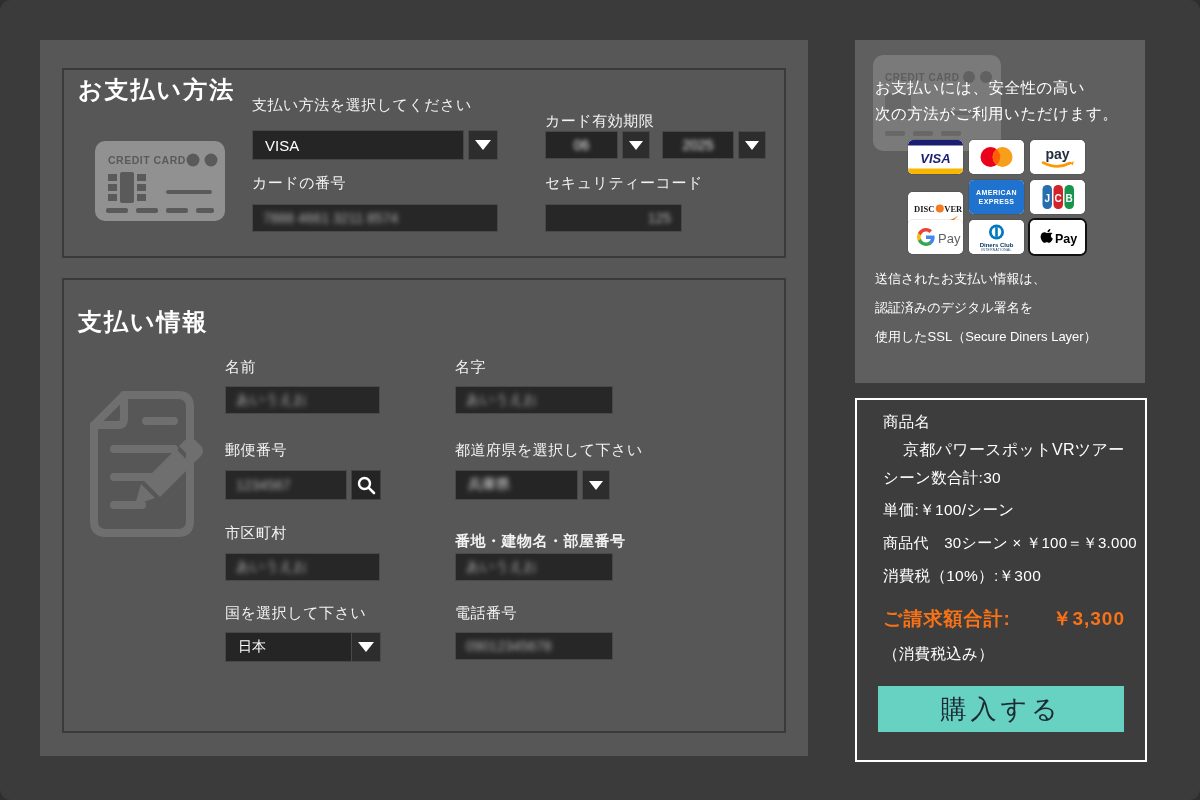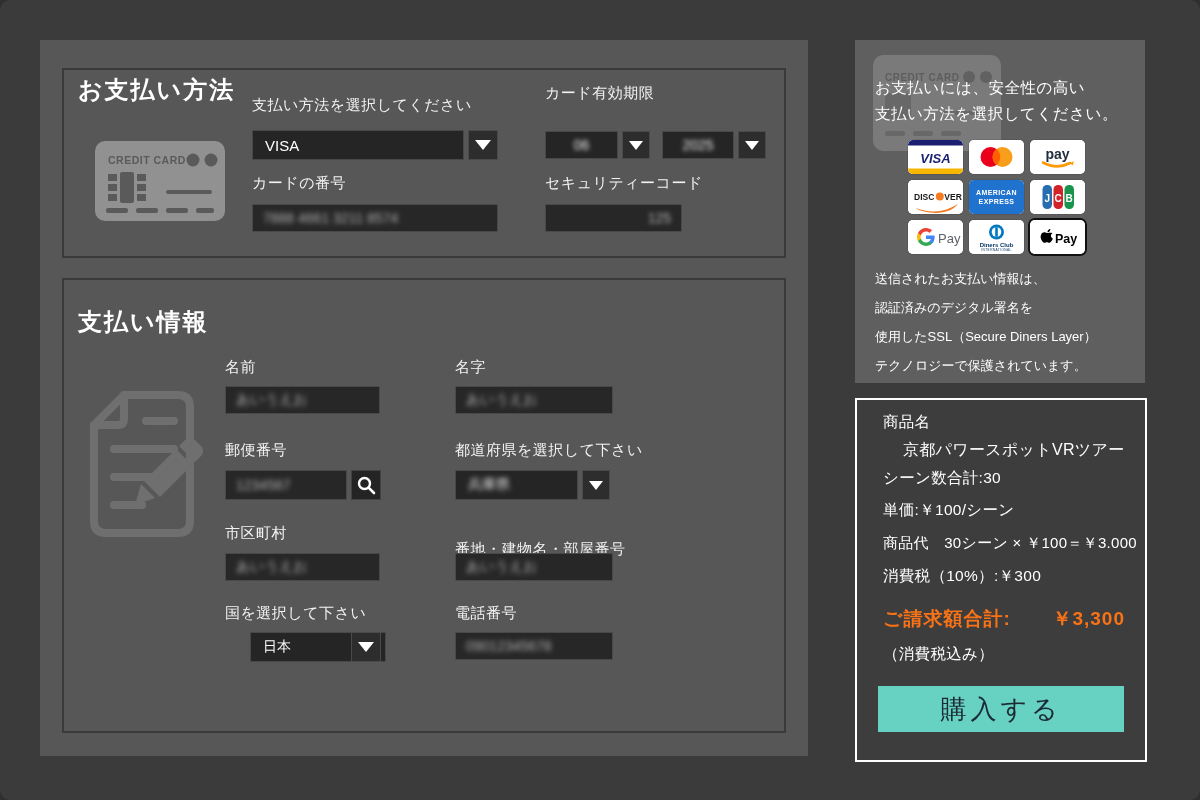--- a/index.html
+++ b/index.html
@@ -109,21 +109,21 @@
       </div>
       <div class="arrow-btn" style="left:404px; top:60px; width:30px; height:30px;">
         <span class="tri"></span>
       </div>
 
       <div class="field-label" style="left:188px; top:104px;">カードの番号</div>
       <div class="input" style="left:188px; top:134px; width:246px; height:28px;">
         <span class="blur">7888 4661 3211 8574</span>
       </div>
 
-      <div class="field-label" style="left:481px; top:14px;text-align:right;">カード有効期限</div>
+      <div class="field-label" style="left:481px; top:42px;text-align:right;">カード有効期限</div>
       <div class="selectbox center" style="left:481px; top:61px; width:73px; height:28px; font-size:14px;">
         <span class="blur2">06</span>
       </div>
       <div class="arrow-btn" style="left:558px; top:61px; width:28px; height:28px;">
         <span class="tri small"></span>
       </div>
       <div class="selectbox center" style="left:598px; top:61px; width:72px; height:28px; font-size:14px;">
         <span class="blur2">2025</span>
       </div>
       <div class="arrow-btn" style="left:674px; top:61px; width:28px; height:28px;">
@@ -172,41 +172,41 @@
           <line x1="13.8" y1="13.8" x2="19" y2="19" stroke="#ffffff" stroke-width="2.6" stroke-linecap="round"></line>
         </svg>
       </div>
 
       <div class="field-label" style="left:161px; top:244px;">市区町村</div>
       <div class="input" style="left:161px; top:273px; width:155px; height:28px;">
         <span class="blur">あいうえお</span>
       </div>
 
       <div class="field-label" style="left:161px; top:324px;">国を選択して下さい</div>
-      <div class="selectbox" style="left:161px; top:352px; width:136px; height:30px; font-size:14px;margin-left:25px;">
+      <div class="selectbox" style="left:161px; top:352px; width:136px; height:30px; font-size:14px;">
         <span>日本</span>
       </div>
       <div class="arrow-btn" style="left:287px; top:352px; width:30px; height:30px;">
         <span class="tri"></span>
       </div>
 
       <div class="field-label" style="left:391px; top:78px;">名字</div>
       <div class="input" style="left:391px; top:106px; width:158px; height:28px;">
         <span class="blur">あいうえお</span>
       </div>
 
       <div class="field-label" style="left:391px; top:161px;">都道府県を選択して下さい</div>
       <div class="selectbox" style="left:391px; top:190px; width:123px; height:30px; font-size:14px;">
         <span class="blur">兵庫県</span>
       </div>
       <div class="arrow-btn" style="left:518px; top:190px; width:28px; height:30px;">
         <span class="tri small"></span>
       </div>
 
-      <div class="field-label" style="left:391px; top:260px;">番地・建物名・部屋番号</div>
+      <div class="field-label" style="left:391px; top:252px;font-weight:bold;">番地・建物名・部屋番号</div>
       <div class="input" style="left:391px; top:273px; width:158px; height:28px;">
         <span class="blur">あいうえお</span>
       </div>
 
       <div class="field-label" style="left:391px; top:324px;">電話番号</div>
       <div class="input" style="left:391px; top:352px; width:158px; height:28px;">
         <span class="blur">09012345678</span>
       </div>
     </div>
   </div>
@@ -220,21 +220,21 @@
         <circle cx="113" cy="22" r="6" fill="rgba(40,40,40,0.3)"></circle>
         <rect x="12" y="38" width="26" height="26" rx="3" fill="rgba(40,40,40,0.22)"></rect>
         <rect x="70" y="56" width="44" height="4" rx="2" fill="rgba(40,40,40,0.22)"></rect>
         <rect x="12" y="76" width="20" height="5" rx="2" fill="rgba(40,40,40,0.22)"></rect>
         <rect x="40" y="76" width="20" height="5" rx="2" fill="rgba(40,40,40,0.22)"></rect>
         <rect x="68" y="76" width="20" height="5" rx="2" fill="rgba(40,40,40,0.22)"></rect>
       </svg>
     </div>
 
     <div class="intro-line" style="left:20px; top:38px;">お支払いには、安全性の高い</div>
-    <div class="intro-line" style="left:20px; top:64px;">支払い方法を選択してください。</div>
+    <div class="intro-line" style="left:20px; top:64px;">次の方法がご利用いただけます。</div>
 
     <div class="tile" style="left:53px; top:100px;" title="Visa">
       <svg viewBox="0 0 55 34">
         <rect width="55" height="34" rx="4" fill="#ffffff"></rect>
         <path d="M4,0 h47 a4,4 0 0 1 4,4 v1.5 h-55 v-1.5 a4,4 0 0 1 4,-4 z" fill="#1a1f71"></path>
         <path d="M0,28.5 h55 v1.5 a4,4 0 0 1 -4,4 h-47 a4,4 0 0 1 -4,-4 z" fill="#f7b600"></path>
         <text x="27.5" y="22.5" text-anchor="middle" font-size="13" font-weight="bold" font-style="italic" fill="#1a1f71">VISA</text>
       </svg>
     </div>
     <div class="tile" style="left:114px; top:100px;" title="Mastercard">
@@ -247,21 +247,21 @@
     </div>
     <div class="tile" style="left:175px; top:100px;" title="Amazon Pay">
       <svg viewBox="0 0 55 34">
         <rect width="55" height="34" rx="4" fill="#ffffff"></rect>
         <text x="27.5" y="19" text-anchor="middle" font-size="14" font-weight="bold" fill="#232f3e">pay</text>
         <path d="M13,22.5 Q27,30 40,23" fill="none" stroke="#ff9900" stroke-width="2.6" stroke-linecap="round"></path>
         <path d="M40,23 l4,-1.8 -1.4,4.4 z" fill="#ff9900"></path>
       </svg>
     </div>
 
-    <div class="tile" style="left:53px; top:140px;" title="Discover">
+    <div class="tile" style="left:53px; top:152px;font-family:Liberation Serif, serif;" title="Discover">
       <svg viewBox="0 0 55 34">
         <rect width="55" height="34" rx="4" fill="#ffffff"></rect>
         <text x="6" y="19.5" font-size="8.5" font-weight="bold" fill="#1a1a1a">DISC</text>
         <circle cx="31.8" cy="16.6" r="4" fill="#f47b20"></circle>
         <text x="36.3" y="19.5" font-size="8.5" font-weight="bold" fill="#1a1a1a">VER</text>
         <path d="M8,28 C22,33.5 38,32.5 50,23.5 C45,32 30,35 16,31.5 Q10,30 8,28 Z" fill="#f47b20"></path>
       </svg>
     </div>
     <div class="tile" style="left:114px; top:140px;" title="American Express">
       <svg viewBox="0 0 55 34">
@@ -309,21 +309,20 @@
         <rect width="55" height="34" rx="4" fill="#ffffff"></rect>
         <path fill="#000000" d="M18.3,10.1c.5-.65,1.35-1.15,2.05-1.1.1.85-.25,1.7-.75,2.3-.5.62-1.3,1.1-2.1,1.05-.1-.83.3-1.68.8-2.25z M19.55,12.7c.7,0,2-.27,2.95.55-2.3,1.3-1.9,4.4.35,5.25-.35.95-.8,1.9-1.5,2.72-.6.75-1.35,1.6-2.3,1.6-.9,0-1.2-.55-2.25-.55s-1.4.55-2.25.57c-.95.03-1.7-.82-2.35-1.57-1.6-2.1-2.15-5.1-.95-7.05.7-1.12,1.85-1.85,3.05-1.85.95,0,1.8.6,2.4.6.55,0,1.6-.3,2.85-.27z"></path>
         <text x="25" y="22.5" font-size="12.5" font-weight="bold" fill="#000000">Pay</text>
       </svg>
     </div>
 
     <div class="ssl-text">
       <div>送信されたお支払い情報は、</div>
       <div>認証済みのデジタル署名を</div>
       <div>使用したSSL（Secure Diners Layer）</div>
-      <div>テクノロジーで保護されています。</div>
     </div>
   </div>
 
   <div class="abs panel-order">
     <div class="order-line" style="left:26px; top:12px;">商品名</div>
     <div class="order-line" style="left:46px; top:40px; font-size:16px;">京都パワースポットVRツアー</div>
     <div class="order-line" style="left:26px; top:68px;">シーン数合計:30</div>
     <div class="order-line" style="left:26px; top:100px;">単価:￥100/シーン</div>
     <div class="order-line" style="left:26px; top:134px; font-size:15px;">商品代　30シーン × ￥100＝￥3.000</div>
     <div class="order-line" style="left:26px; top:166px;">消費税（10%）:￥300</div>

